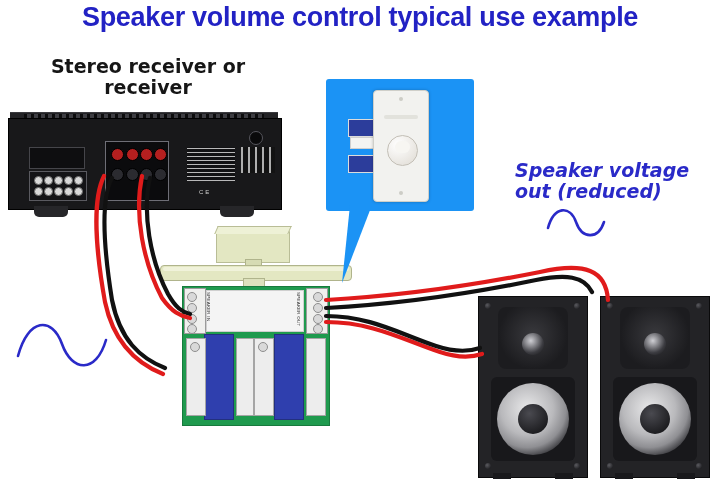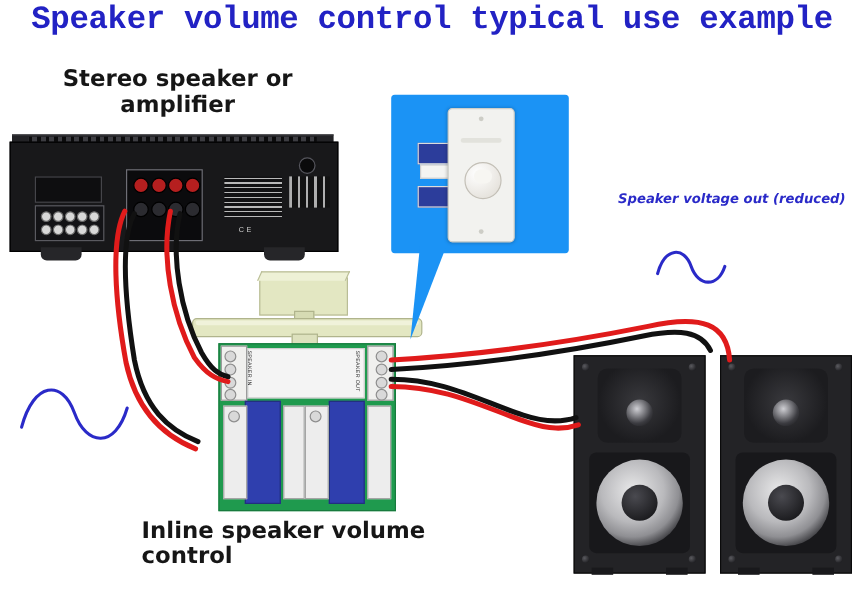--- a/index.html
+++ b/index.html
@@ -4,33 +4,33 @@
 <title>Speaker volume control typical use example</title>
 <style>
   html,body{margin:0;padding:0;background:#ffffff;}
   body{width:720px;height:492px;overflow:hidden;font-family:"Liberation Sans",sans-serif;}
   #stage{position:relative;width:720px;height:492px;background:#ffffff;}
 
   
   .title{
     position:absolute;left:0;top:2px;width:720px;text-align:center;
     font-size:27px;font-weight:bold;color:#2222c4;letter-spacing:-0.3px;
-    font-family:Liberation Mono, monospace;
+    font-family:Liberation Sans, sans-serif;
   }
   .lbl-black{
     position:absolute;font-weight:bold;color:#161616;line-height:1.12;
     font-family:"DejaVu Sans",sans-serif;
   }
   .lbl-blue{
     position:absolute;font-weight:bold;font-style:italic;color:#2a2ac8;line-height:1.12;
     font-family:"DejaVu Sans",sans-serif;
   }
   #receiver-label{left:38px;top:56px;width:220px;text-align:center;font-size:19px;}
   #control-label{left:118px;top:432px;width:260px;text-align:left;font-size:19px;}
-  #volt-out-label{left:515px;top:160px;width:200px;font-size:11px;}
+  #volt-out-label{left:515px;top:160px;width:200px;font-size:19px;}
   #volt-in-label{left:8px;top:372px;width:180px;font-size:16.5px;}
   .watermark{
     position:absolute;left:330px;top:466px;font-size:12.5px;color:#c9c9c9;
     font-family:"Liberation Sans",sans-serif;letter-spacing:.2px;
   }
 
   
   svg.layer{position:absolute;left:0;top:0;width:720px;height:492px;}
   .w-red{fill:none;stroke:#e01b1b;stroke-width:4.2;stroke-linecap:round;}
   .w-blk{fill:none;stroke:#111111;stroke-width:4.2;stroke-linecap:round;}
@@ -152,21 +152,21 @@
       </div>
 
       <div class="fcc"></div>
       <div class="plug"></div>
       <div class="ce">CE</div>
     </div>
     <div class="foot" style="left:26px"></div>
     <div class="foot" style="left:212px"></div>
   </div>
 
-  <div class="lbl-black" id="receiver-label">Stereo speaker or amplifier</div>
+  <div class="lbl-black" id="receiver-label">Stereo receiver or receiver</div>
 
   <div id="callout">
     <div class="tabA" style="top:40px"></div>
     <div class="tabB" style="top:58px"></div>
     <div class="tabA" style="top:76px"></div>
     <div class="plate">
       <div class="plate-screw" style="top:6px"></div>
       <div class="plate-screw" style="top:100px"></div>
       <div class="plate-slot"></div>
       <div class="knob">
@@ -206,21 +206,20 @@
     <div class="coil" style="left:92px;top:48px;width:28px;height:84px"></div>
 
     <div class="term" style="left:4px;top:52px;width:18px;height:76px"></div>
     <div class="term" style="left:54px;top:52px;width:16px;height:76px"></div>
     <div class="term" style="left:72px;top:52px;width:18px;height:76px"></div>
     <div class="term" style="left:124px;top:52px;width:18px;height:76px"></div>
     <div class="tb-screw" style="left:8px;top:56px"></div>
     <div class="tb-screw" style="left:76px;top:56px"></div>
   </div>
 
-  <div class="lbl-black" id="control-label">Inline speaker volume control</div>
 
   <div class="spk left">
     <div class="screw" style="left:6px;top:6px"></div>
     <div class="screw" style="left:95px;top:6px"></div>
     <div class="screw" style="left:6px;top:166px"></div>
     <div class="screw" style="left:95px;top:166px"></div>
     <div class="tweeter-plate">
       <div class="tweeter"></div>
     </div>
     <div class="woofer-basket">

